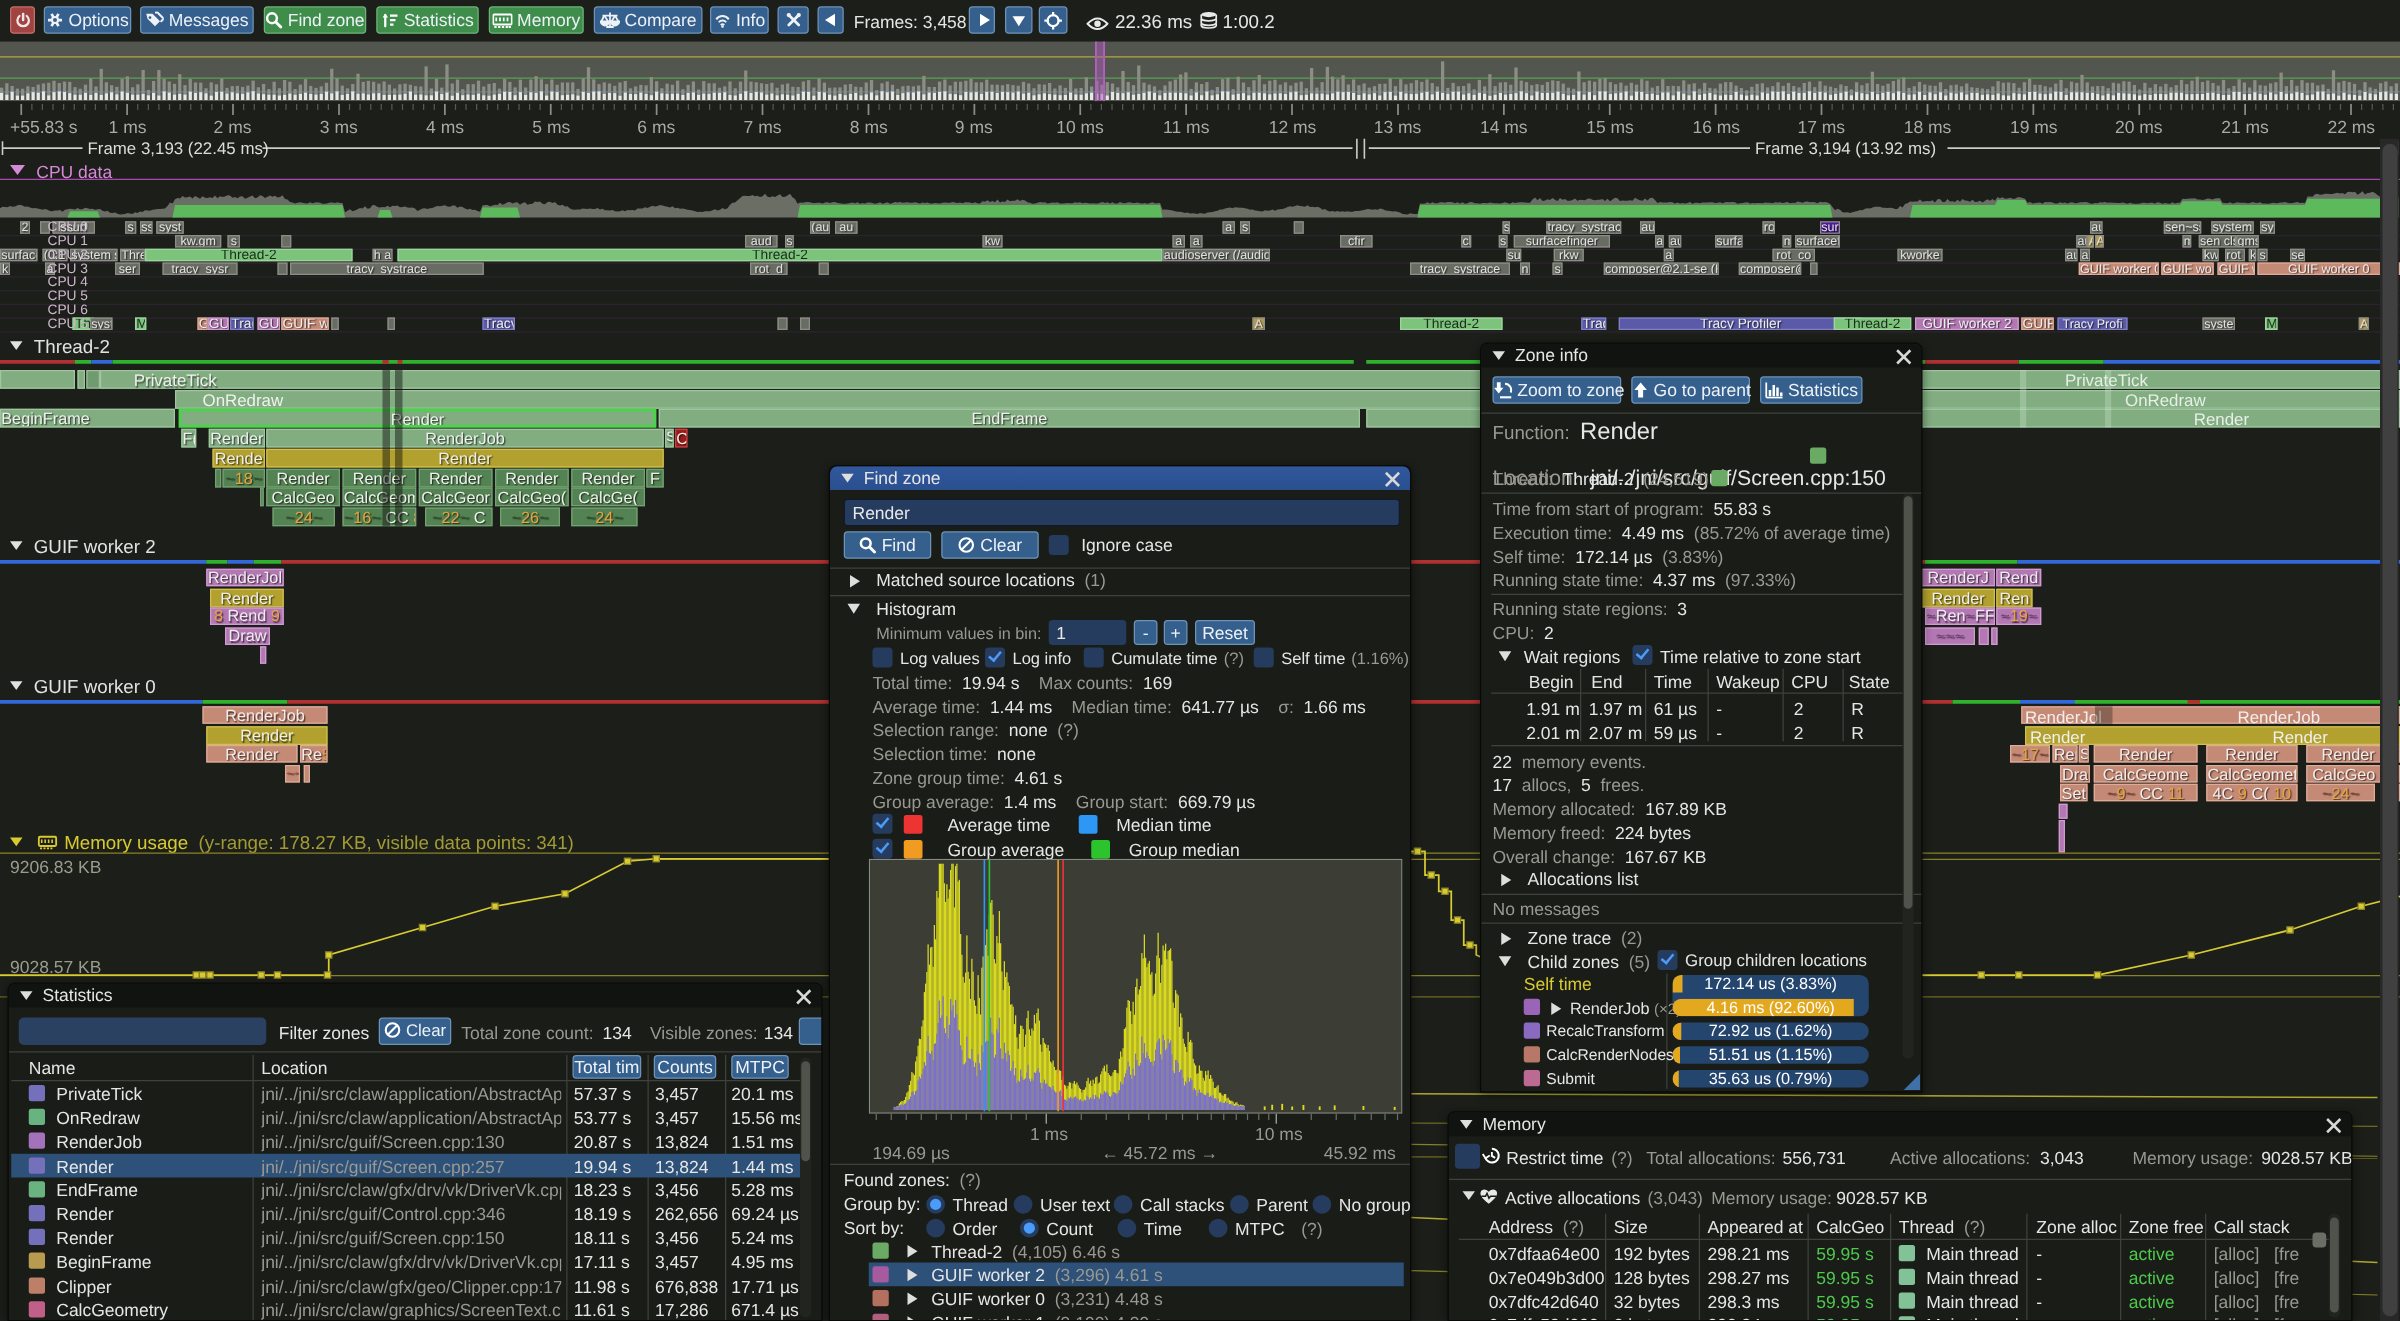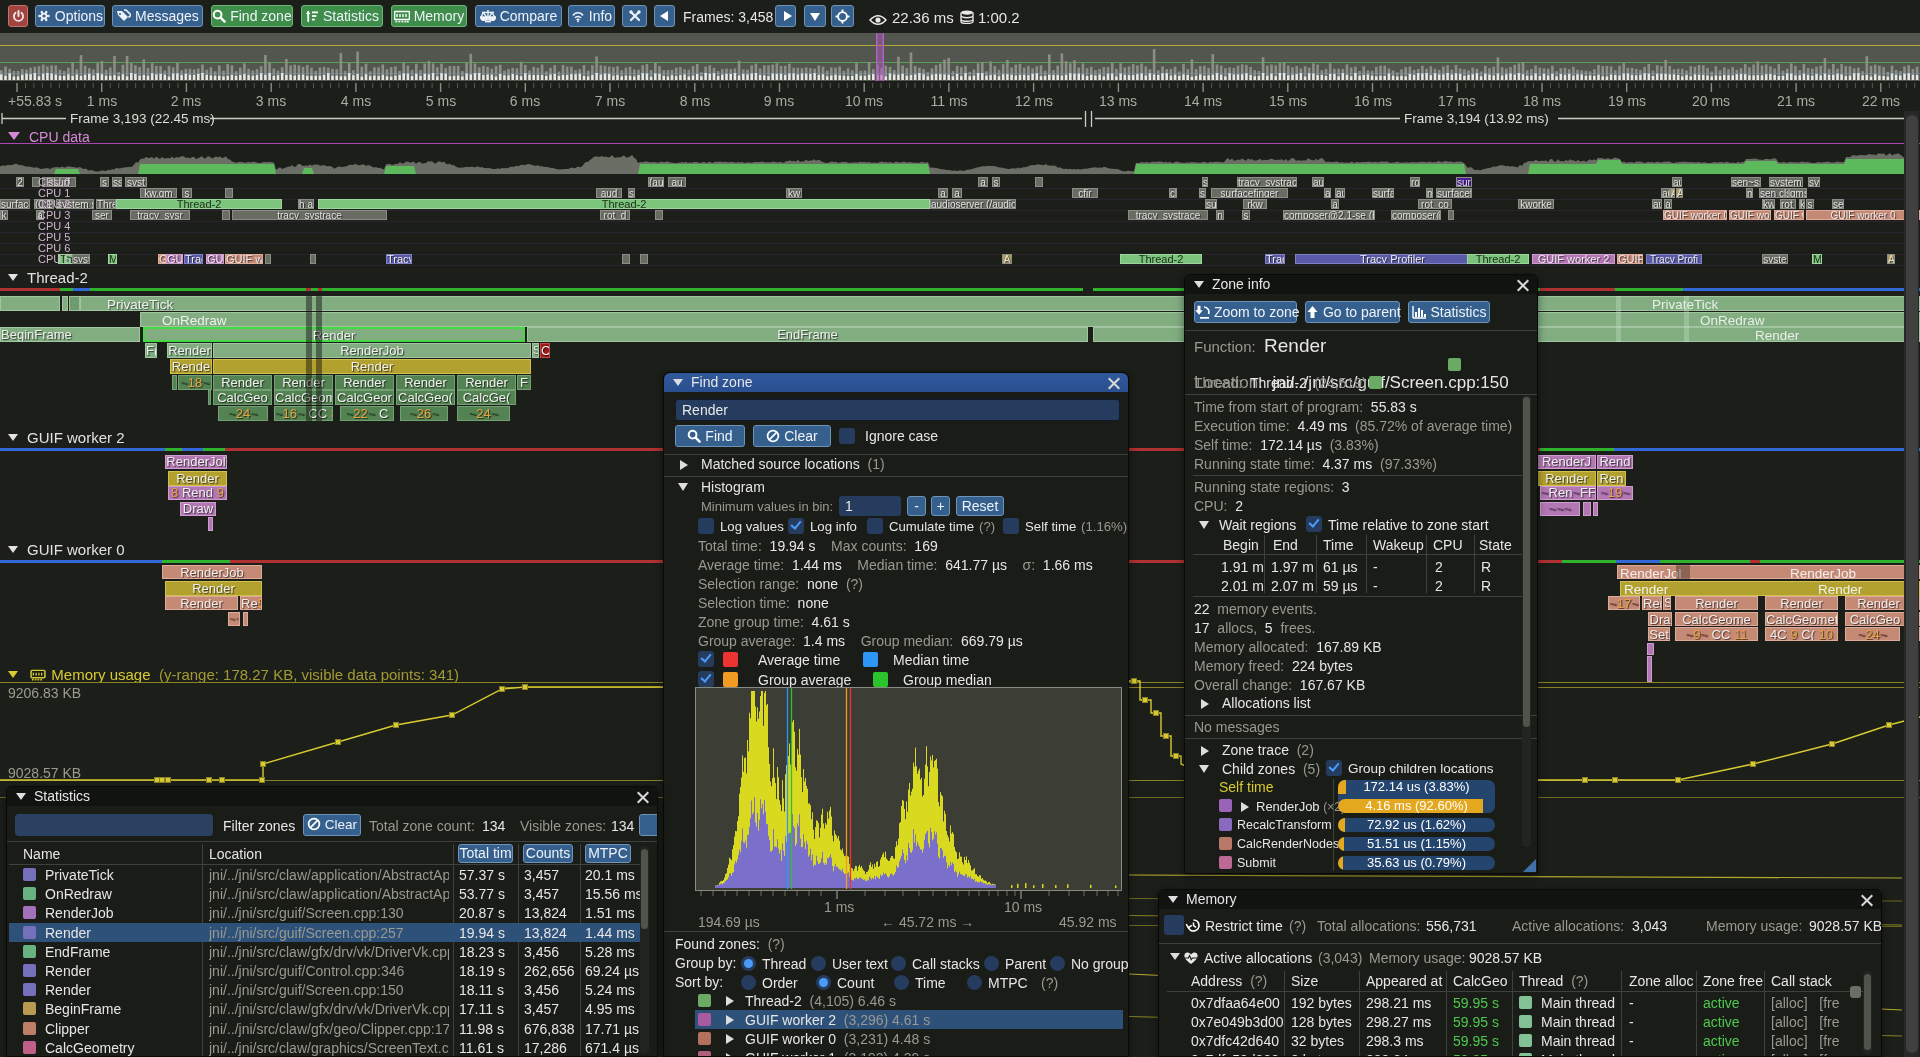--- a/index.html
+++ b/index.html
@@ -1672,21 +1672,21 @@
     <div class="t" style="left:225px;top:146px;font-size:13.2px">Cumulate time</div>
     <div class="t g1" style="left:315px;top:146px;font-size:13.2px">(?)</div>
 <div class="chk" style="left:339px;top:145px"></div>
     <div class="t" style="left:361px;top:146px;font-size:13.2px">Self time</div>
 <div class="t g1" style="left:417px;top:146px;font-size:13.2px">(1.16%)</div>
 <div class="t" style="left:34px;top:165px"><span class="g1">Total time:</span>&nbsp; 19.94 s &nbsp;&nbsp; <span class="g1">Max counts:</span>&nbsp; 169 &nbsp;&nbsp; </div>
 <div class="t" style="left:34px;top:184px"><span class="g1">Average time:</span>&nbsp; 1.44 ms &nbsp;&nbsp; <span class="g1">Median time:</span>&nbsp; 641.77 µs &nbsp;&nbsp; <span class="g1">σ:</span>&nbsp; 1.66 ms &nbsp;&nbsp; </div>
 <div class="t" style="left:34px;top:203px"><span class="g1">Selection range:</span>&nbsp; none &nbsp;<span class="g1">(?)</span> &nbsp;&nbsp; </div>
 <div class="t" style="left:34px;top:222px"><span class="g1">Selection time:</span>&nbsp; none &nbsp;&nbsp; </div>
 <div class="t" style="left:34px;top:241px"><span class="g1">Zone group time:</span>&nbsp; 4.61 s &nbsp;&nbsp; </div>
-<div class="t" style="left:34px;top:260px"><span class="g1">Group average:</span>&nbsp; 1.4 ms &nbsp;&nbsp; <span class="g1">Group median:</span>&nbsp; 669.79 µs &nbsp;&nbsp; </div>
+<div class="t" style="left:34px;top:260px"><span class="g1">Group average:</span>&nbsp; 1.4 ms &nbsp;&nbsp; <span class="g1">Group start:</span>&nbsp; 669.79 µs &nbsp;&nbsp; </div>
 <div class="chk on" style="left:34px;top:278px"></div>
     <div class="csq" style="left:59px;top:279px;background:#ee3333;width:15px;height:15px"></div>
     <div class="t" style="left:94px;top:279px">Average time</div>
 <div class="csq" style="left:199px;top:279px;background:#2e96f5;width:15px;height:15px"></div>
     <div class="t" style="left:229px;top:279px">Median time</div>
 <div class="chk on" style="left:34px;top:298px"></div>
     <div class="csq" style="left:59px;top:299px;background:#f19b22;width:15px;height:15px"></div>
     <div class="t" style="left:94px;top:299px">Group average</div>
 <div class="csq" style="left:209px;top:299px;background:#2cc42c;width:15px;height:15px"></div>
     <div class="t" style="left:239px;top:299px">Group median</div>

